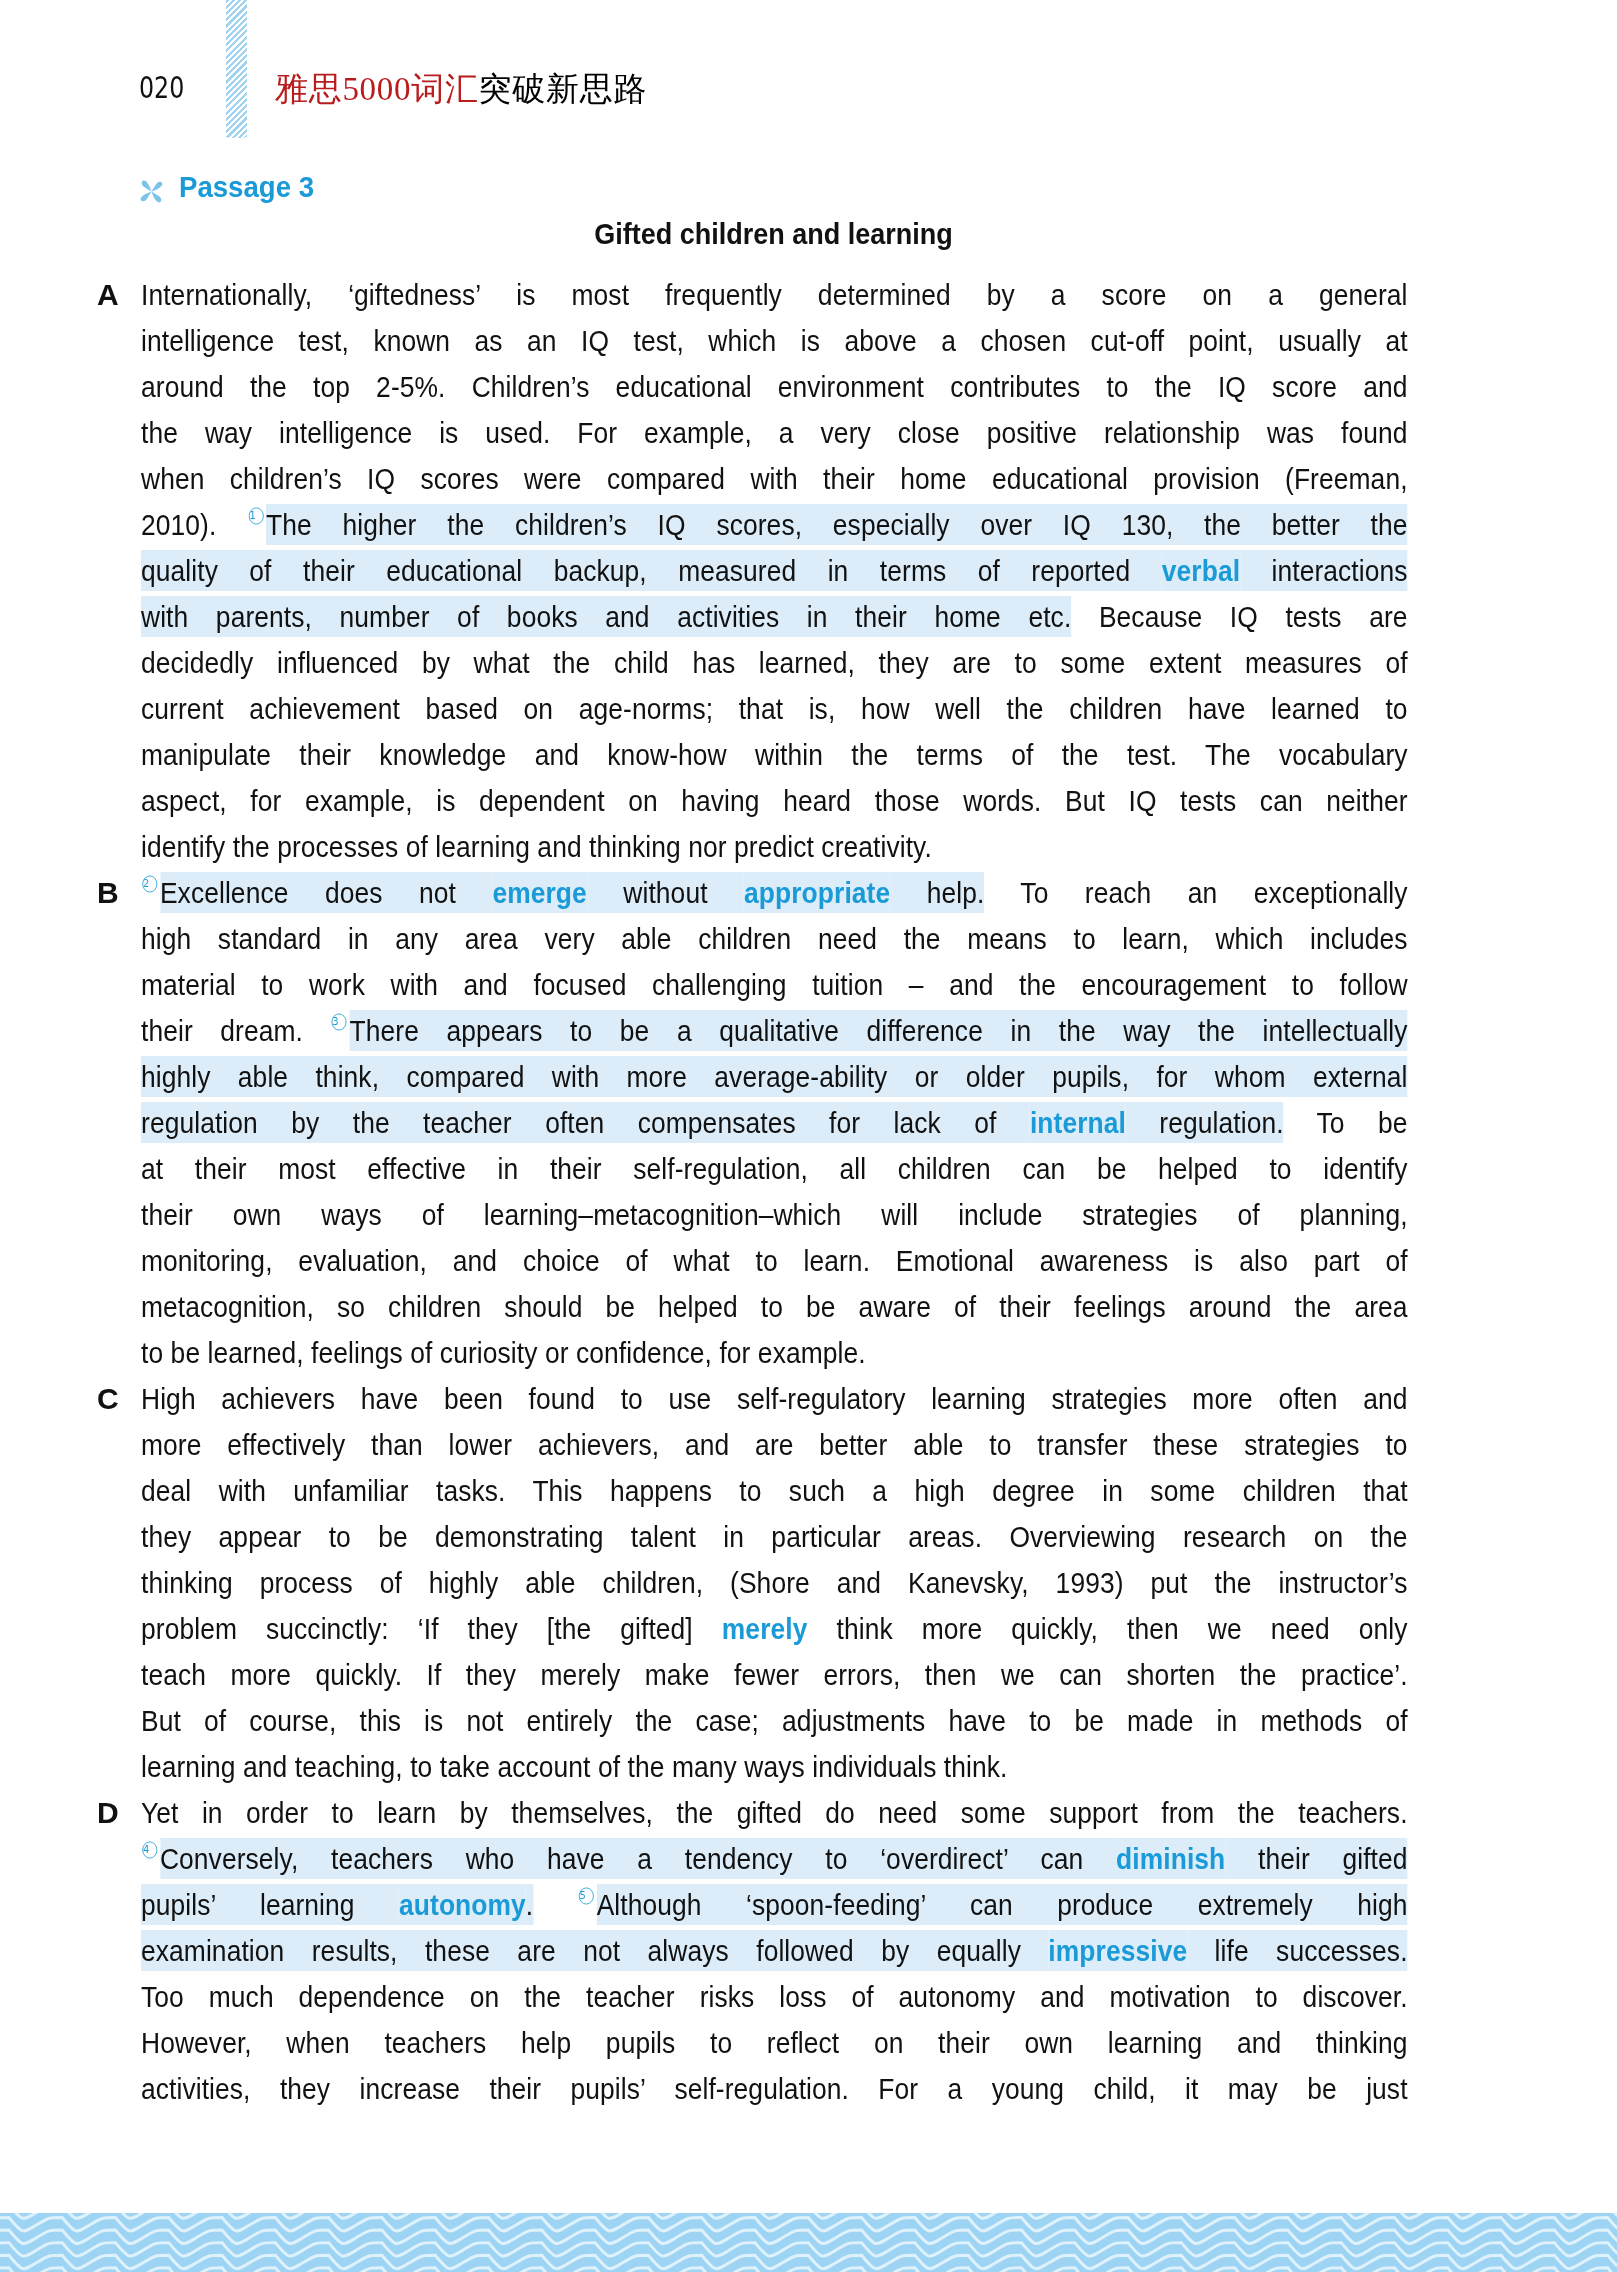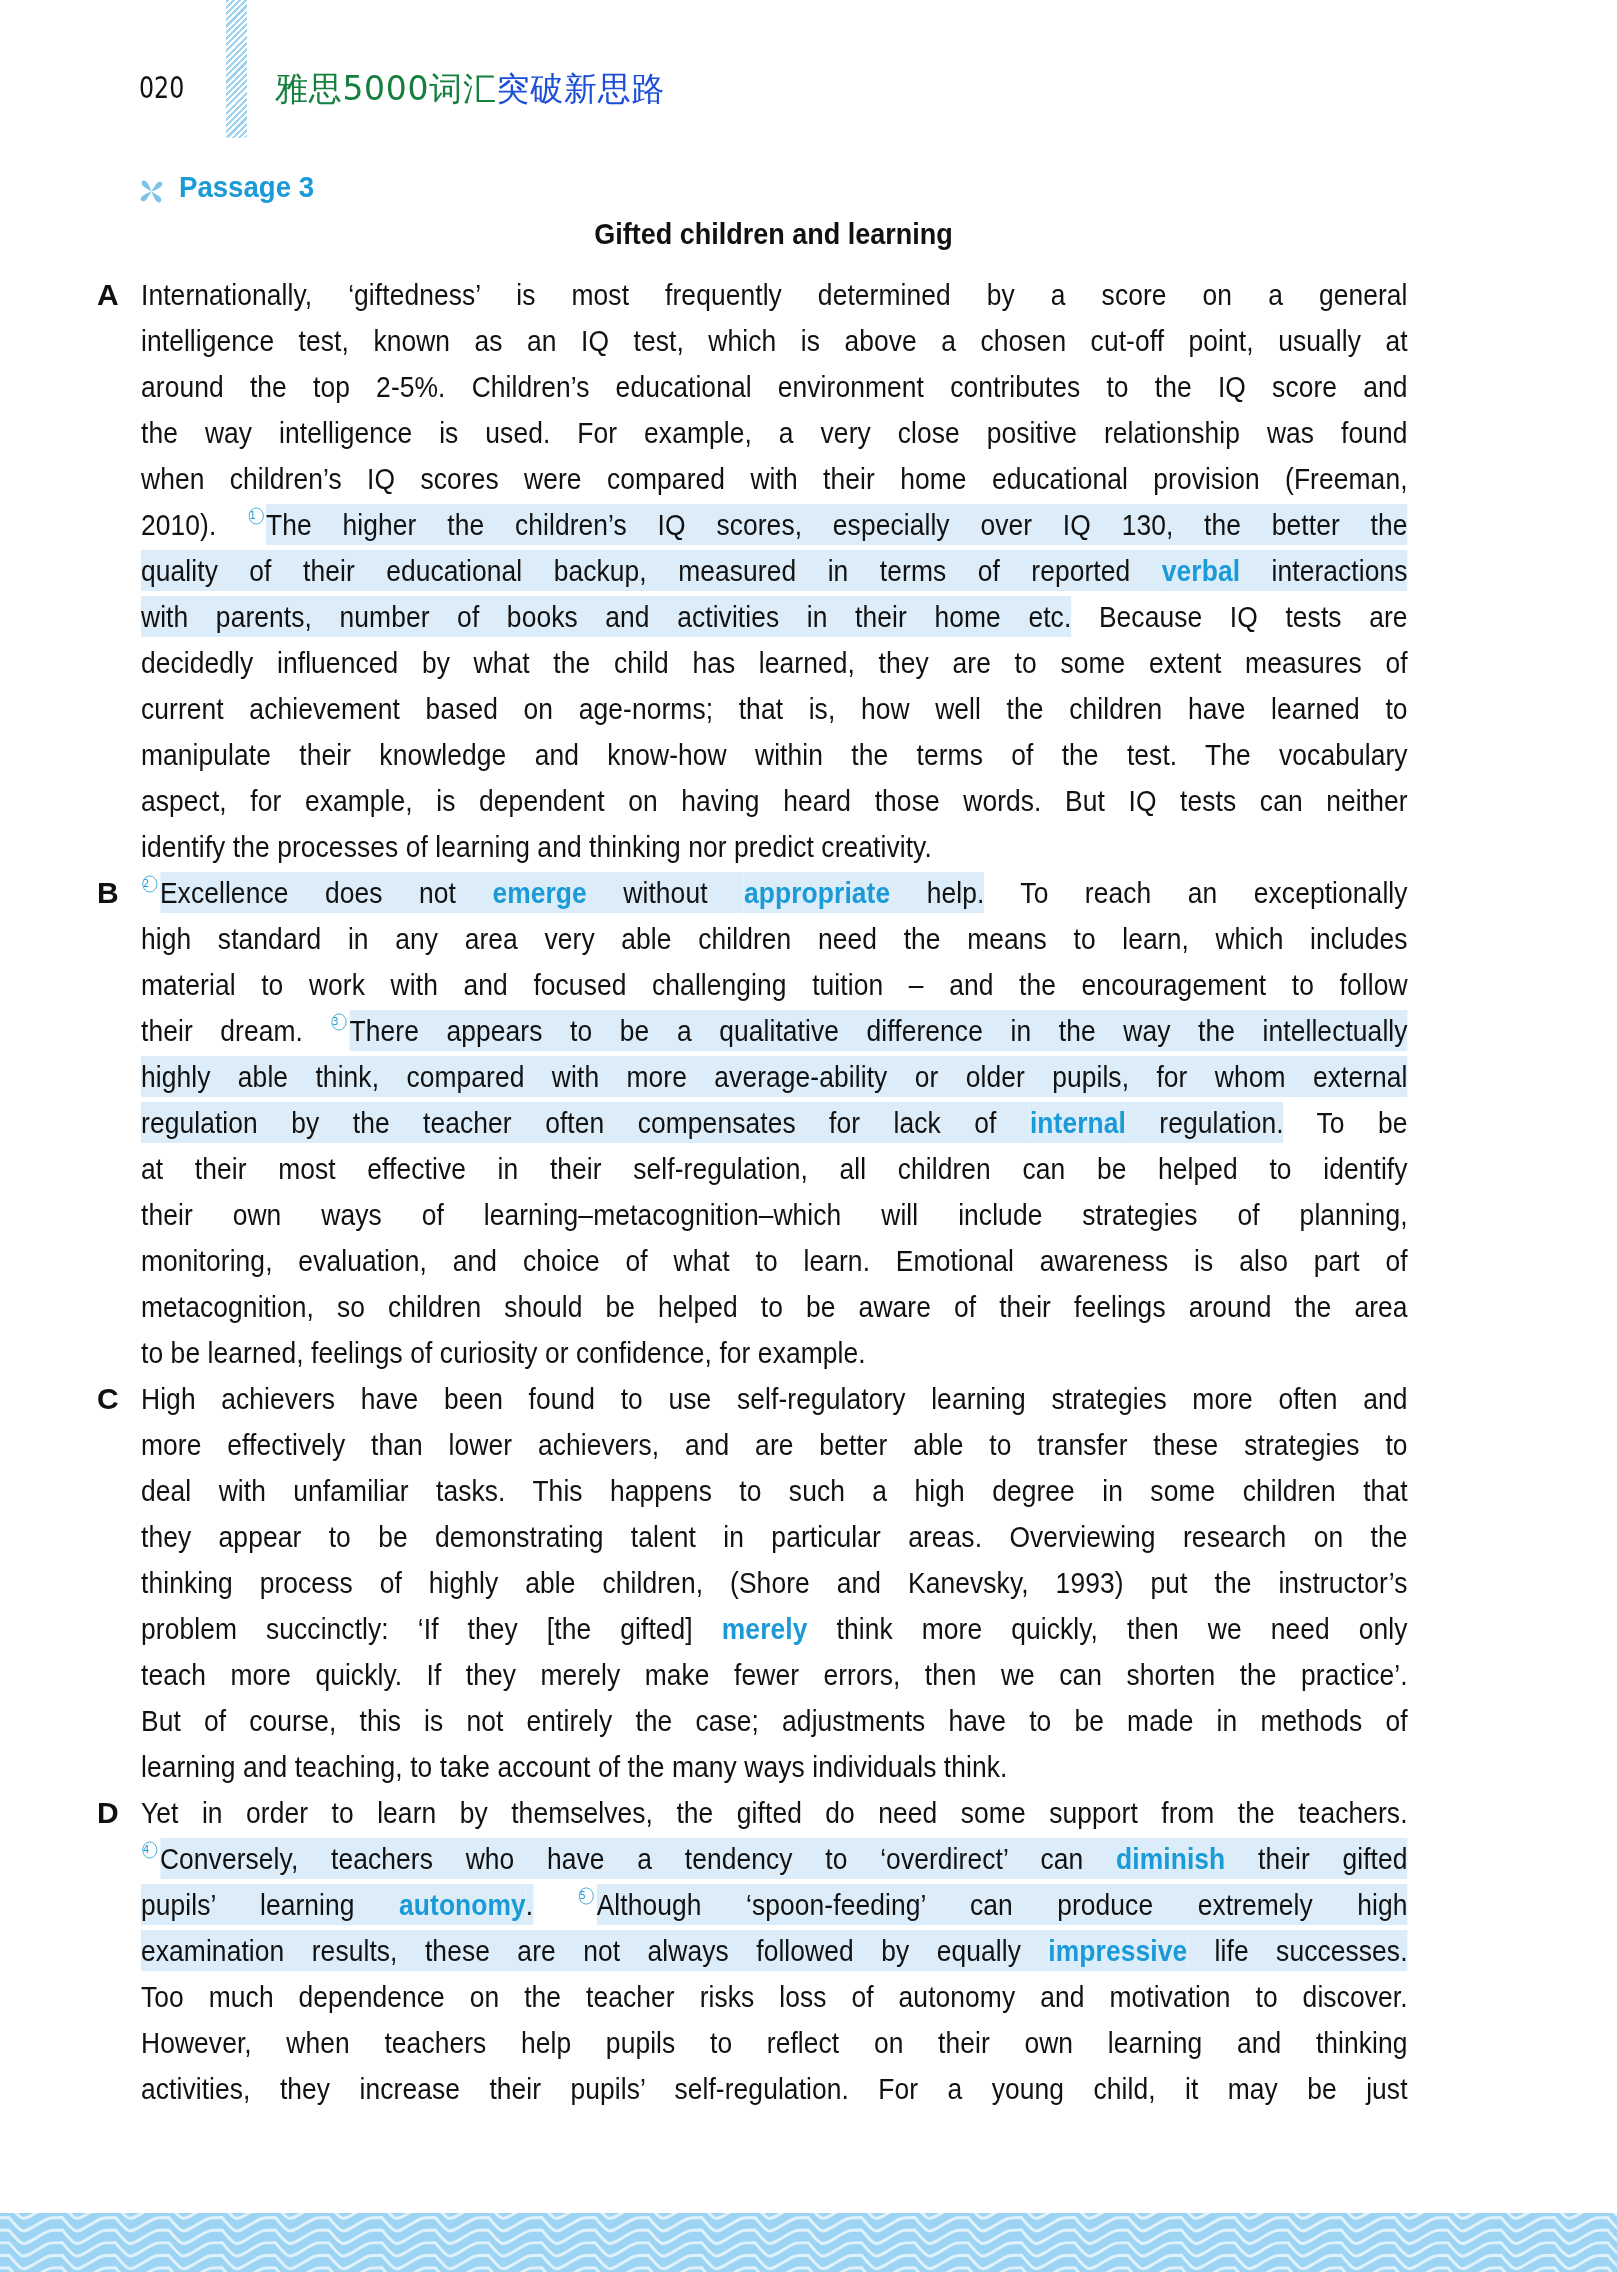--- a/index.html
+++ b/index.html
@@ -21,22 +21,22 @@
   }
   .stripe::after {
     content: ""; position: absolute; left: 0; bottom: -6px; width: 21px; height: 7.4px;
     background: linear-gradient(135deg, transparent 50%, #fff 50%) 0 0/10.4px 7.4px repeat-x,
                 linear-gradient(225deg, transparent 50%, #fff 50%) 0 0/10.4px 7.4px repeat-x;
   }
   .book-title {
     position: absolute; left: 275px; top: 67px; font-size: 33px;
     font-family: "DejaVu Sans", sans-serif; letter-spacing: 0.7px;
   }
-  .book-title .blue { color: #15803d; }
-  .book-title .dark { color: #1d4ed8; }
+  .book-title .blue { color: #b91c1c; font-family: Liberation Serif, serif; }
+  .book-title .dark { color: #000000; }
   .passage-head {
     position: absolute; left: 139px; top: 170px; display: flex; align-items: flex-end;
   }
   .passage-icon {
     width: 25px; height: 25px; position: relative; margin-right: 15px;
   }
   .passage-icon svg { display: block; }
   .passage-label {
     font-size: 30px; font-weight: bold; color: #1a9ad6;
     font-family: "Liberation Sans", sans-serif;

